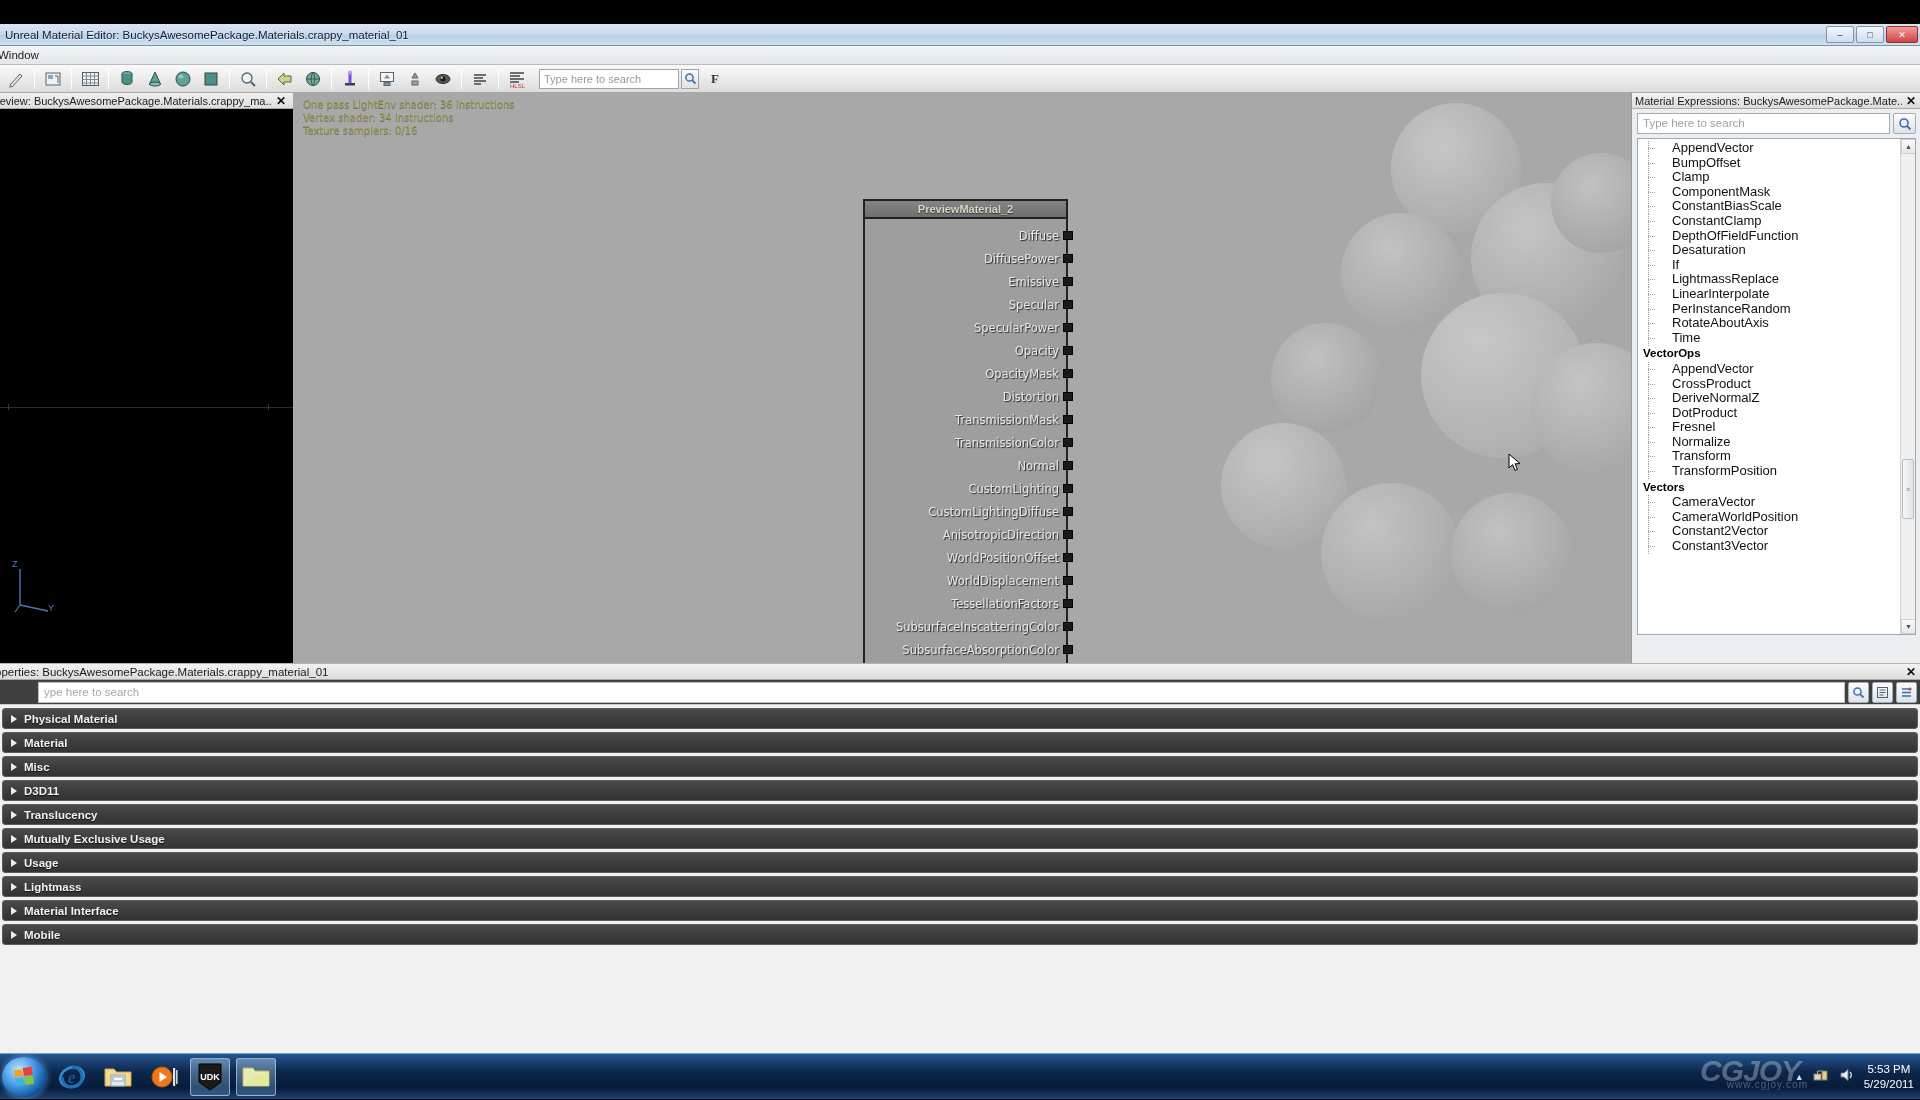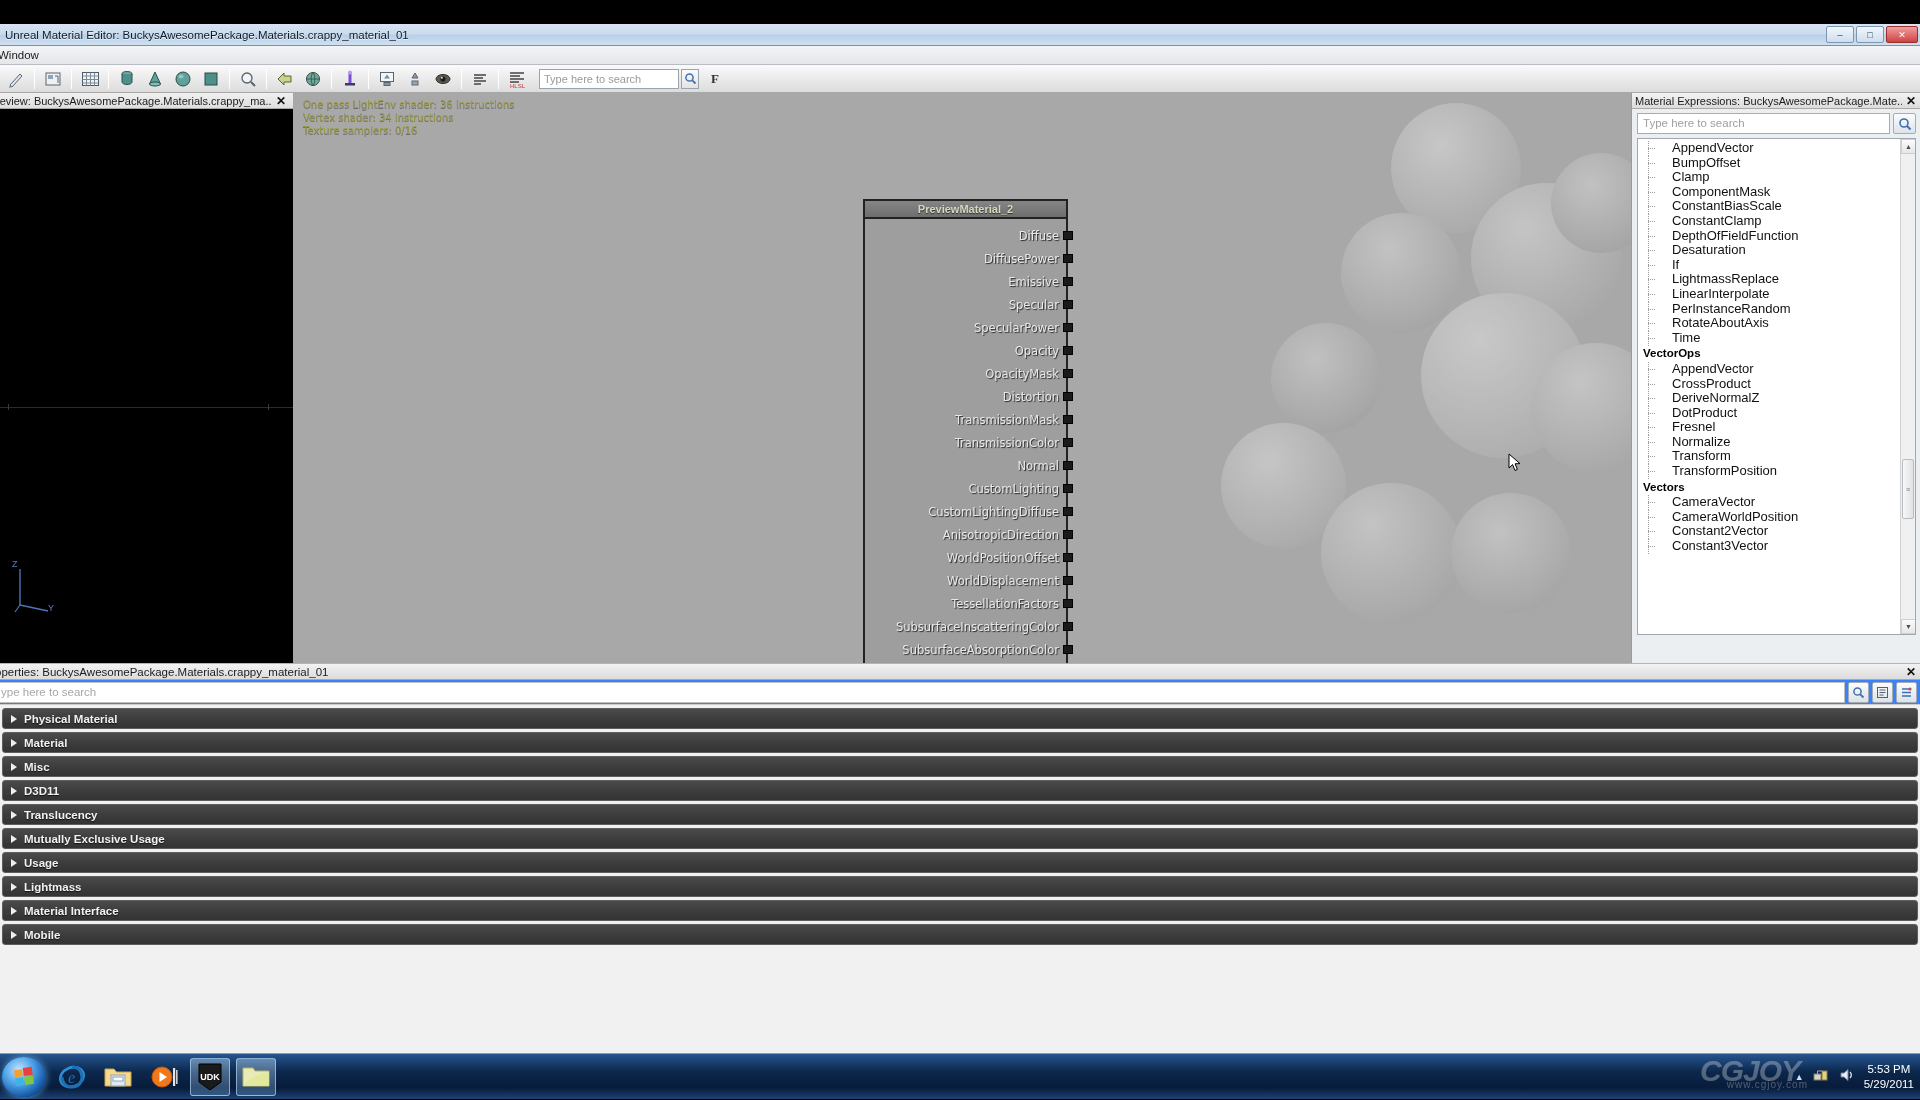--- a/index.html
+++ b/index.html
@@ -204,22 +204,22 @@
 
   
   .props { position: absolute; left: 0; top: 639px; width: 1920px; height: 390px; background: #f1f1f1; }
   .props-cap {
     height: 17px; background: linear-gradient(to bottom,#f2f2f2,#dcdcdc);
     border-bottom: 1px solid #a9a9a9; border-top: 1px solid #b4b4b4;
     display: flex; align-items: center; justify-content: space-between;
   }
   .props-cap .cap-txt { font-size: 11.5px; color: #1a1a1a; margin-left: -5px; white-space: nowrap; }
   .props-search {
-    height: 25px; background: #3b82f6; border-bottom: 1px solid #cccccc;
-    display: flex; align-items: center; padding-right: 3px;
+    height: 25px; background: #404040; border-bottom: 1px solid #cccccc;
+    display: flex; align-items: center; padding-right: 3px; padding-left: 43px;
   }
   .ps-input {
     flex: 1; height: 21px; background: #fff; border: 1px solid #bfbfbf;
     font-size: 11.5px; color: #a7a7a7; line-height: 19px; padding: 0 5px;
     margin-left: -5px;
   }
   .ps-btn {
     width: 21px; height: 21px; margin-left: 3px; border: 1px solid #a4acb4;
     border-radius: 2px; background: linear-gradient(to bottom,#fbfcfd,#dde3ea);
     display: flex; align-items: center; justify-content: center;

